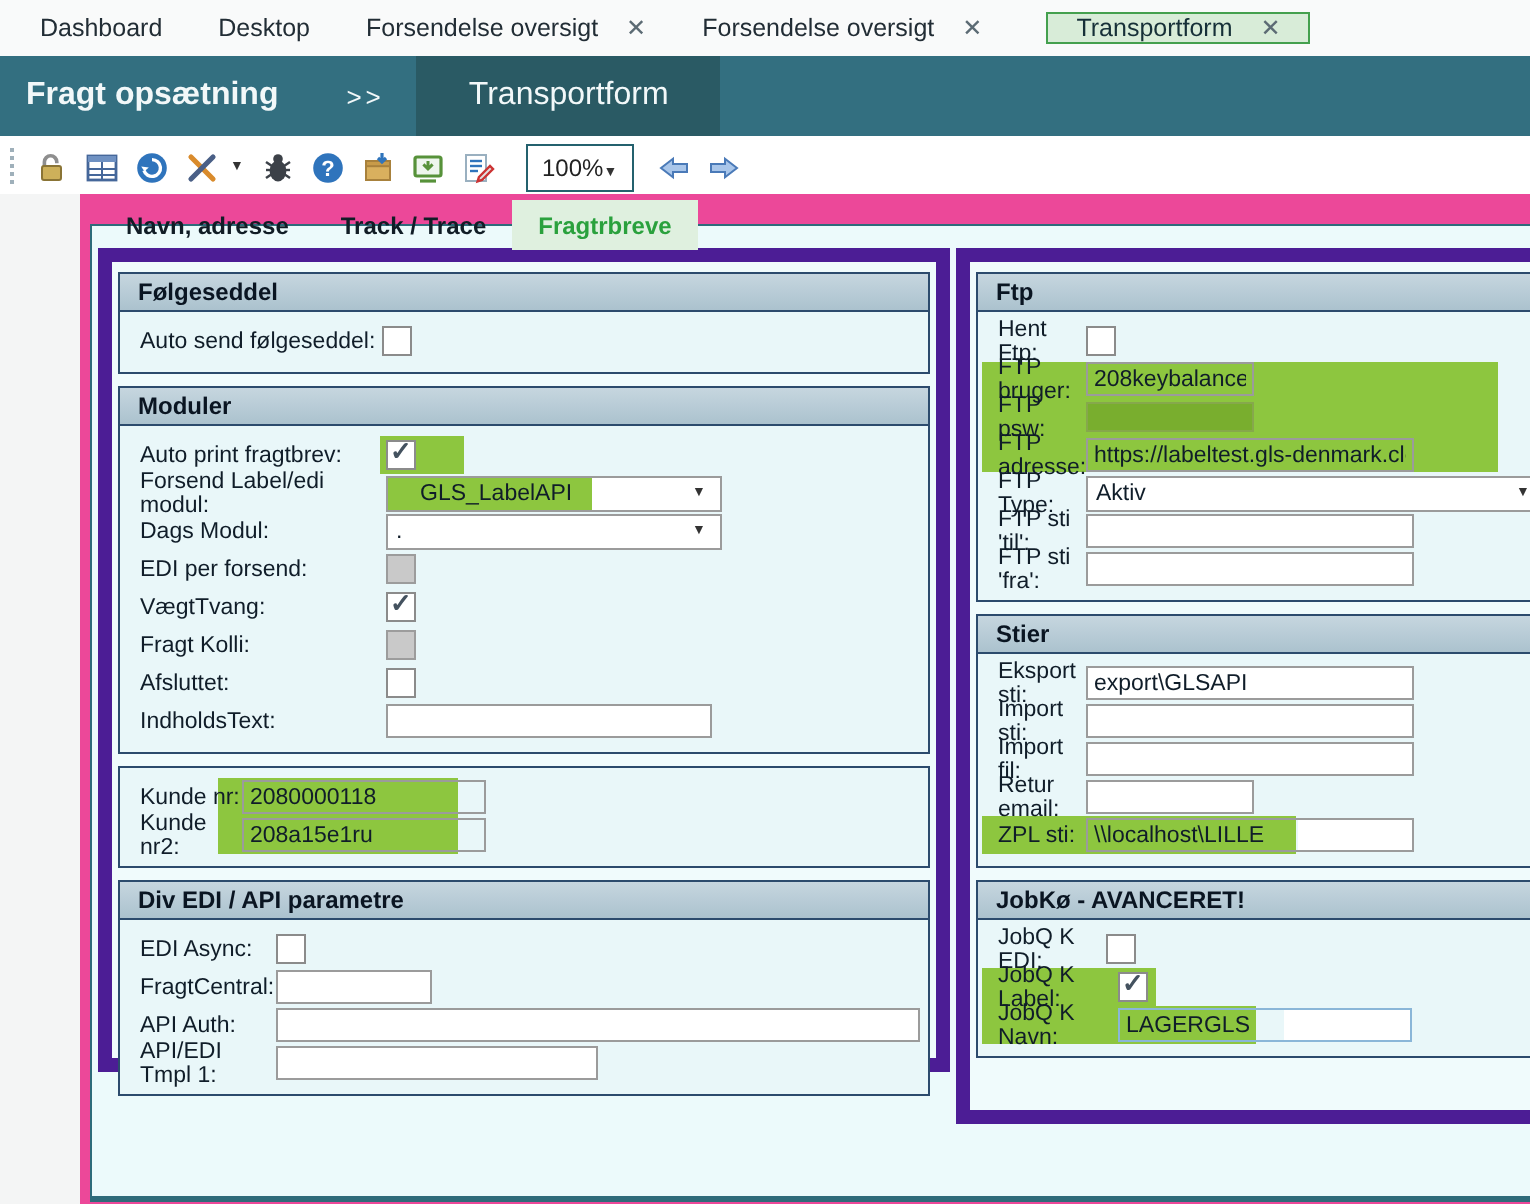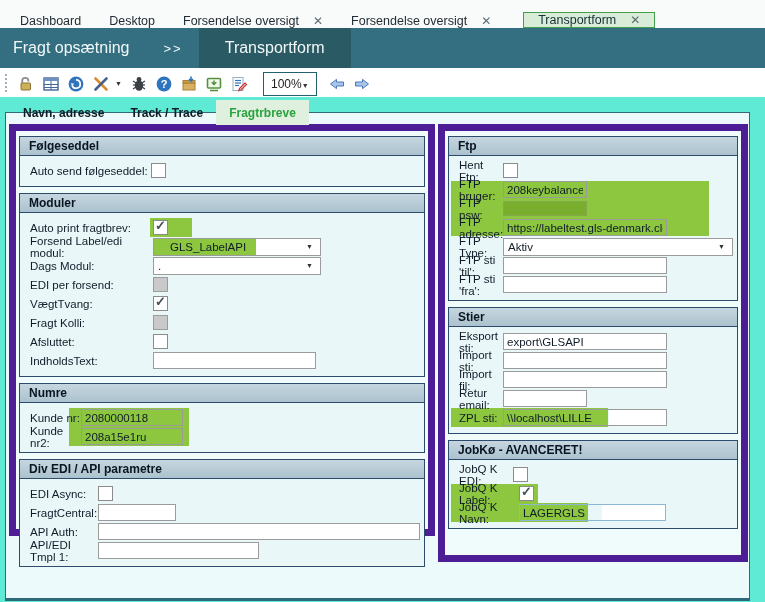--- a/index.html
+++ b/index.html
@@ -1,48 +1,48 @@
 <!DOCTYPE html>
 <html><head>
 <meta charset="utf-8">
 <style>
   * { margin:0; padding:0; box-sizing:border-box; }
   html,body { width:765px; height:602px; overflow:hidden;
     font-family:"Liberation Sans", sans-serif; background:#f4f5f5; }
 
   
-  .tabbar { height:28px; background:#f9fafa; display:flex; align-items:flex-end;
+  .tabbar { height:28px; background:#f9fafa; display:flex; align-items:center;
     padding-left:6px; }
   .tab { display:flex; align-items:center; gap:14px; padding:0 14px;
     font-size:12.5px; color:#222d35; cursor:default; }
   .tab .x { color:#5c6b74; font-size:12px; }
   .tab.active { background:#d8ecd8; border:1px solid #44a04e; color:#163038; }
   
   .crumbbar { height:40px; background:#336f80; display:flex; align-items:stretch;
     color:#f2f8f9; }
   .crumbbar .left { display:flex; align-items:center; padding:0 18px 0 13px;
-    font-size:16px; }
+    font-size:16px;font-weight:bold; }
   .crumbbar .sep { display:flex; align-items:center; font-size:13px;
     letter-spacing:2px; padding:0 16px; }
   .crumbbar .seg { display:flex; align-items:center; background:#2a5a64;
     padding:0 26px; font-size:16px; }
   
   .toolbar { height:29px; background:#fff; display:flex; align-items:center;
     gap:3px; padding-left:3px; border-top:2px solid #fff; }
   .grip { width:6px; height:20px; margin-right:3px;
     background:repeating-linear-gradient(#9fb0ba 0 2px, transparent 2px 4px);
     background-size:2px 100%; background-repeat:repeat-y; background-position:2px 0; }
   .tbtn { width:22px; height:22px; display:flex; align-items:center;
     justify-content:center; }
   .tbtn svg { width:18px; height:18px; }
   .caret { font-size:7px; color:#444; width:10px; }
   .zoombox { border:1px solid #24616e; height:24px; display:flex; align-items:center;
     gap:0; padding:0 7px; margin:0 6px 0 10px; font-size:12px; color:#222;text-align:right; }
   
-  .main { position:relative; height:505px; background:#5eead4; }
+  .main { position:relative; height:505px; background:#ec4899;margin-left:40px; }
   .subtabs { position:absolute; top:3px; left:10px; display:flex; z-index:3; }
   .stab { font-size:12px; font-weight:bold; color:#111d26; padding:6px 13px 5px; }
   .stab.active { background:#dff0df; color:#2aa13d; }
   .panel { position:absolute; left:5px; top:15px; width:745px; bottom:1px;
     background:#ecfafb; border:1px solid #2e6b7a; border-bottom-width:3px; }
   .gbox { position:absolute; border:7px solid #4c1d95; background:#f0fbfc; }
   .gbox.l { left:3px; top:11px; width:426px; height:412px; padding:5px 3px; }
   .gbox.r { left:432px; top:11px; width:310px; height:438px; padding:5px 3px; }
   
   .sec { border:1px solid #2c4b6d; background:#e9f7f9; margin-bottom:6px; }
@@ -61,21 +61,21 @@
     font-size:13px; font-weight:bold; color:#44525f; }
   .cb.disabled { background:#c9c9c9; border-color:#9c9c9c; }
   .inp { height:17px; border:1px solid #9b9b9b; background:#fff;
     font:11.5px "Liberation Sans",sans-serif; color:#101d29; padding:0 3px; }
   .combo { height:18px; border:1px solid #9b9b9b; background:#fff; display:flex;
     align-items:center; justify-content:space-between; padding:0 4px; }
   .combo .cv { font-size:11.5px; }
   .combo .caret::after, .zoom-caret::after { content:"▼"; font-size:7px; color:#333; }
   .tab .x::after { content:"✕"; }
   
-  .iw168{width:168px} .iw163{width:163px} .iw106{width:102px} .iw78{width:78px}
+  .iw168{width:168px} .iw163{width:163px} .iw106{width:122px} .iw78{width:78px}
   .iw328{width:328px} .iw161{width:161px} .iw84{width:84px} .iw164{width:164px}
   .iw147{width:147px} .iw240{width:240px}
   
   .hl { position:absolute; top:-1px; bottom:-1px; background:#8dc63f; z-index:0; }
   .hlblock { background:#8dc63f; width:258px; }
   .tpin { background:transparent; }
   .redact { height:15px; width:84px; background:#79ae2e; border:1px solid #86a84c; }
   .combo.hl-inner { background:linear-gradient(90deg,#8dc63f 0 102px,#fff 102px);padding-left:16px; }
   .inp.zpl { background:linear-gradient(90deg,rgba(0,0,0,0) 0 105px,#fff 105px); }
   .inp.jobq { border-color:#8ab6d8;
@@ -263,21 +263,20 @@
             <span class="cb"></span>
           </div>
           <div class="row">
             <span class="lbl lw131">IndholdsText:</span>
             <input class="inp iw163" value="" style="">
           </div>
         </div>
       </div>
 
       <div class="sec">
-        <div class="sec-h">Numre</div>
         <div class="sec-b">
           <div class="row">
             <div class="hl" style="left:47px;width:120px"></div>
             <span class="lbl lw59">Kunde nr:</span>
             <input class="inp iw106 tpin" value="2080000118" style="">
           </div>
           <div class="row">
             <div class="hl" style="left:47px;width:120px"></div>
             <span class="lbl lw59">Kunde nr2:</span>
             <input class="inp iw106 tpin" value="208a15e1ru" style="">

